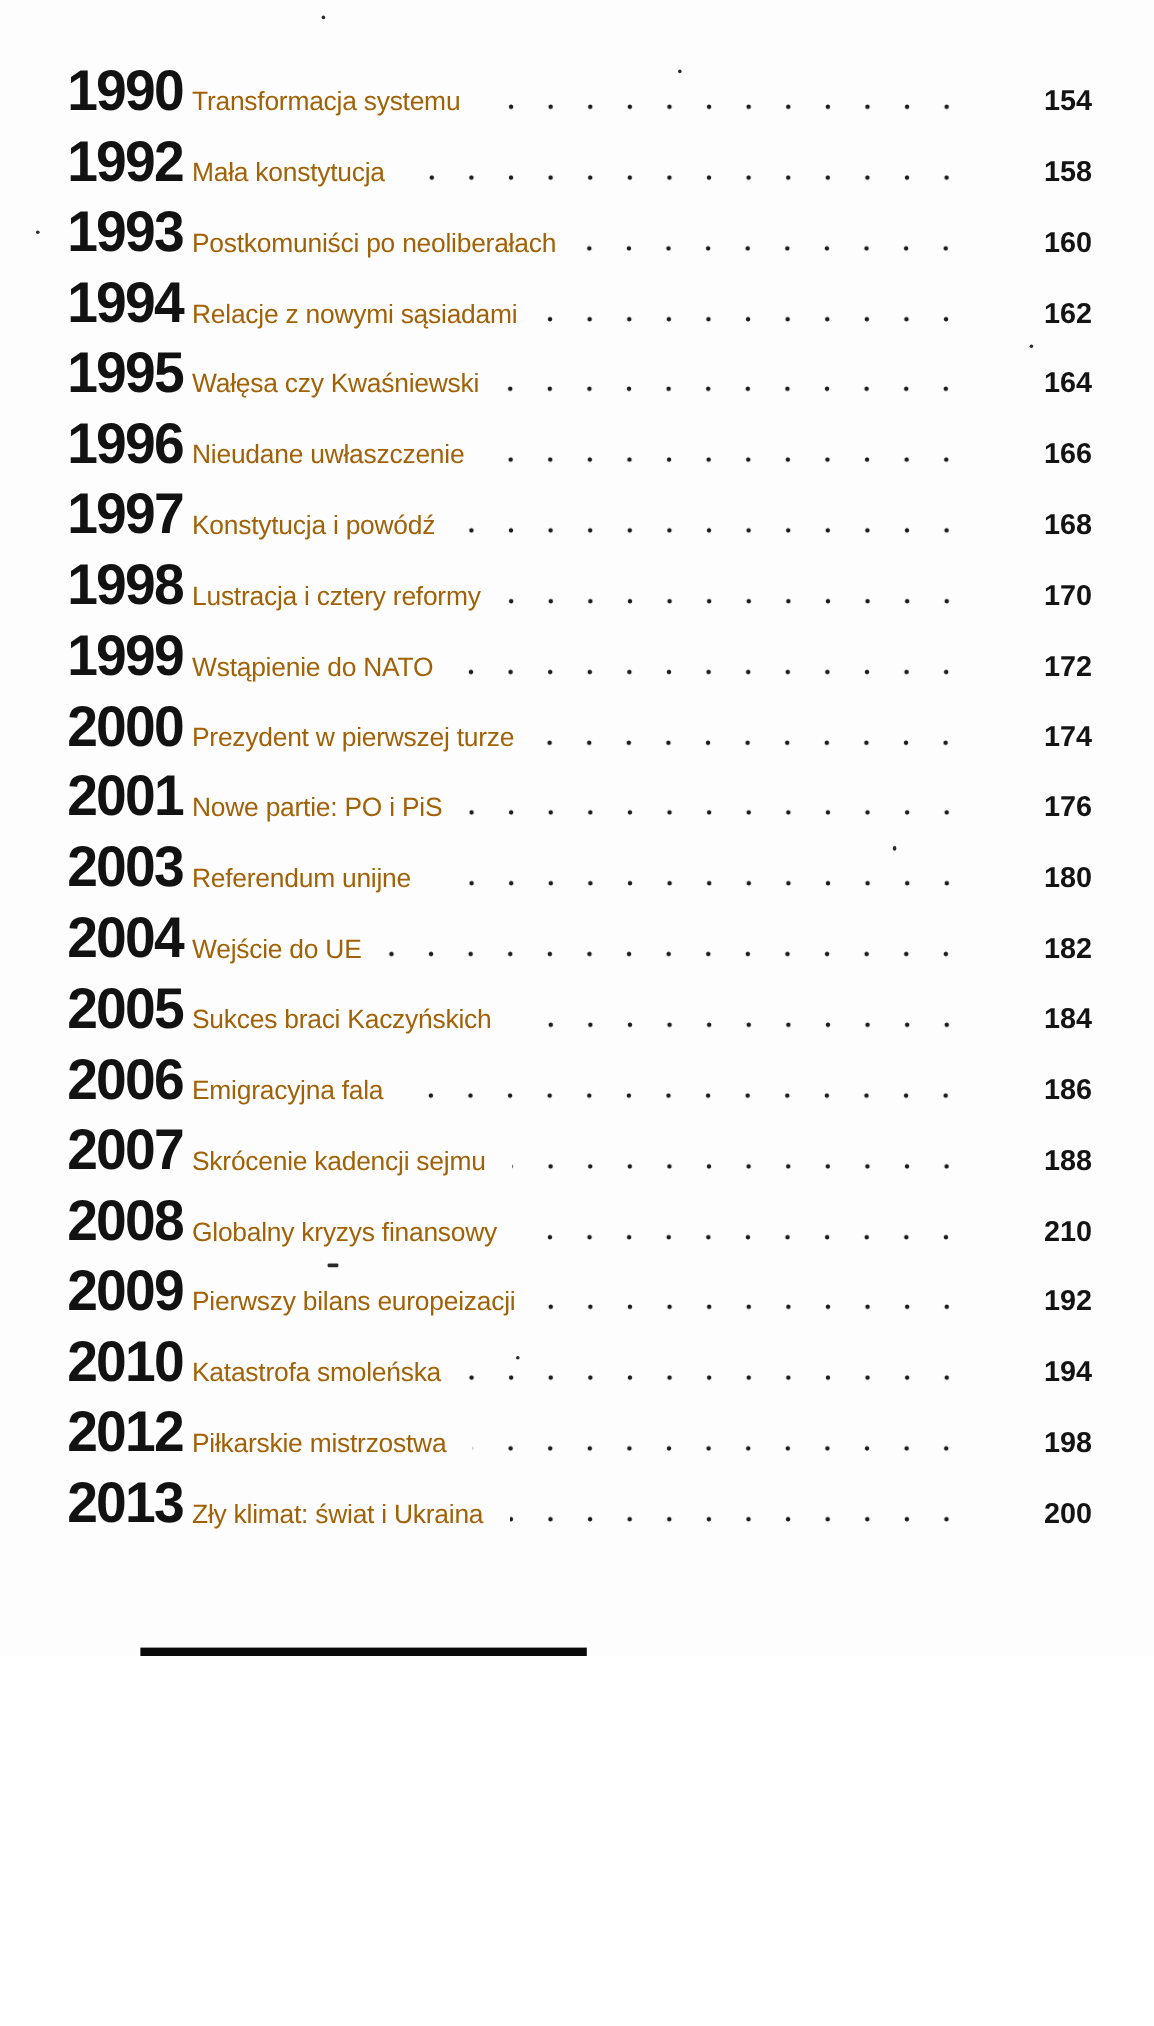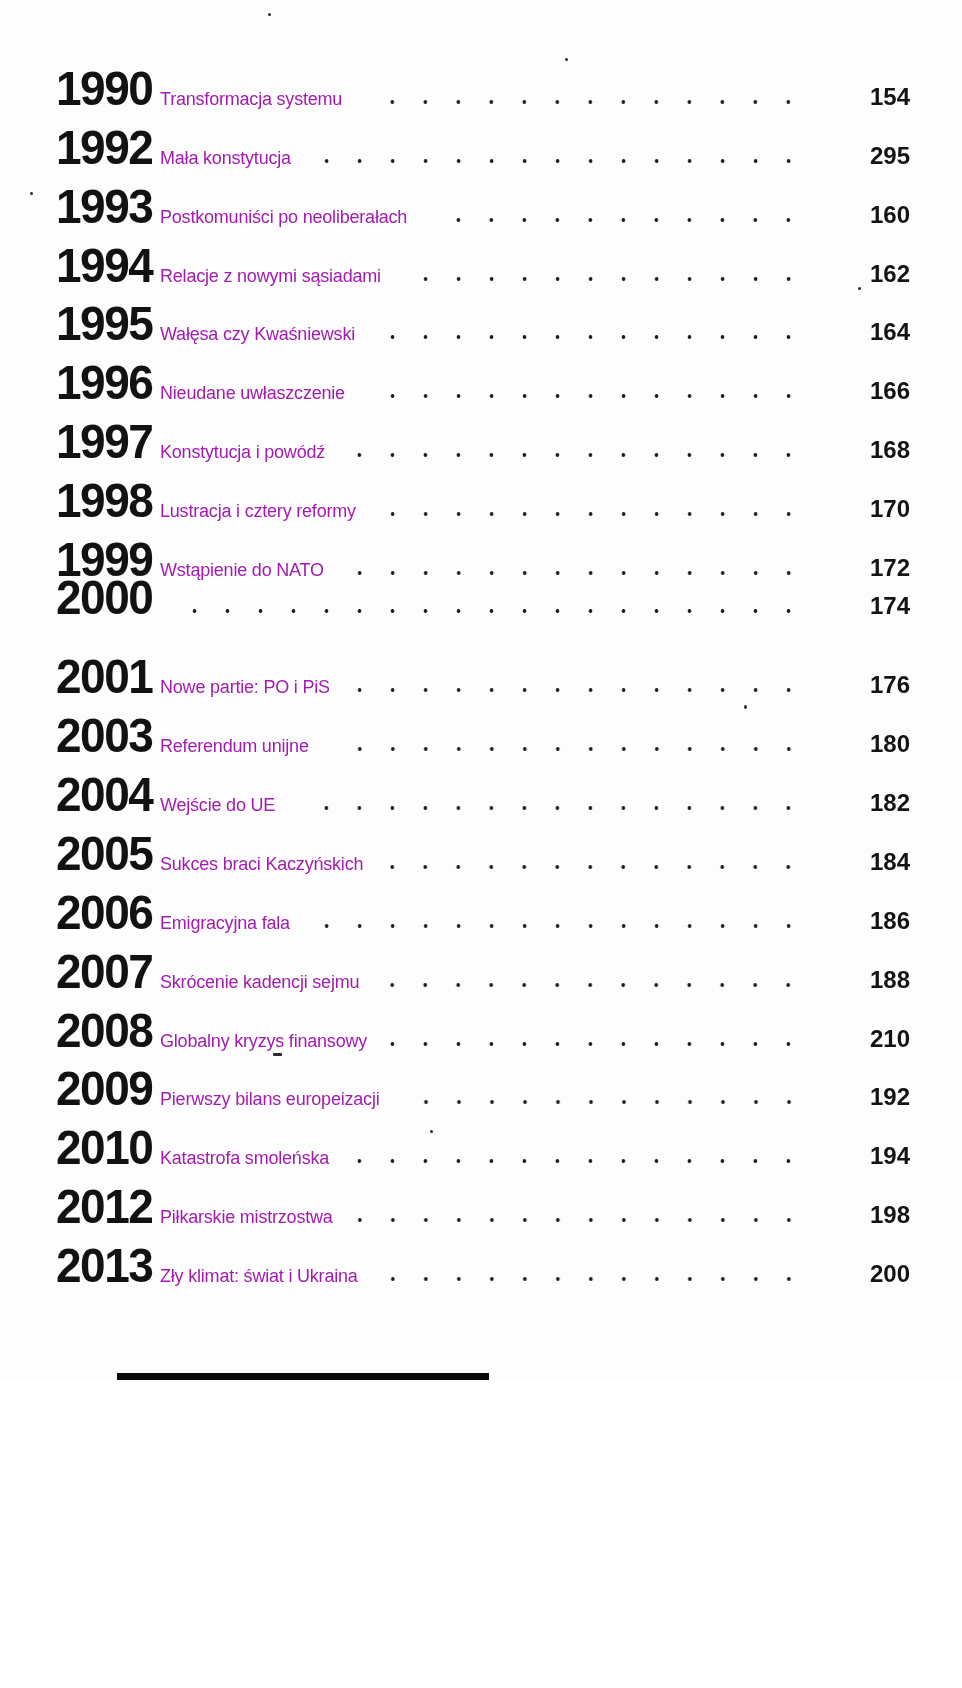--- a/index.html
+++ b/index.html
@@ -7,21 +7,21 @@
     padding: 0;
     background: #ffffff;
   }
   .page {
     position: relative;
     width: 962px;
     height: 1380px;
     margin: 0 auto;
     background: #fdfdfd;
     box-sizing: border-box;
-    padding: 41px 52px 0 56px;
+    padding: 24px 52px 0 56px;
     overflow: hidden;
     font-family: "Liberation Sans", sans-serif;
     color: #161616;
   }
   .toc-list {
     display: block;
   }
   .row {
     display: flex;
     align-items: baseline;
@@ -31,24 +31,24 @@
   .year {
     flex: 0 0 104px;
     font-size: 46px;
     font-weight: 600;
     letter-spacing: -1.5px;
     color: #121212;
     transform: scaleY(1.04);
     transform-origin: left bottom;
   }
   .title {
-    font-size: 18px;
+    font-size: 22px;
     font-weight: 400;
     letter-spacing: -0.2px;
-    color: #a21caf;
+    color: #a16207;
     margin-top: 48px;
   }
   
   .leader {
     flex: 1 1 auto;
     height: 6px;
     margin: 0 10px 0 22px;
     align-self: baseline;
     background-image: radial-gradient(circle, #1b1b1b 1.5px, rgba(0,0,0,0) 2.2px);
     background-size: 33px 6px;
@@ -88,21 +88,21 @@
     <span class="title">Transformacja systemu</span>
     <span class="leader"></span>
     <span class="pagenum">154</span>
   </div>
 
 
   <div class="row">
     <span class="year">1992</span>
     <span class="title">Mała konstytucja</span>
     <span class="leader"></span>
-    <span class="pagenum">295</span>
+    <span class="pagenum">158</span>
   </div>
 
   <div class="row">
     <span class="year">1993</span>
     <span class="title">Postkomuniści po neoliberałach</span>
     <span class="leader"></span>
     <span class="pagenum">160</span>
   </div>
 
   <div class="row">
@@ -142,20 +142,21 @@
 
   <div class="row">
     <span class="year">1999</span>
     <span class="title">Wstąpienie do NATO</span>
     <span class="leader"></span>
     <span class="pagenum">172</span>
   </div>
 
   <div class="row">
     <span class="year">2000</span>
+    <span class="title">Prezydent w pierwszej turze</span>
     <span class="leader"></span>
     <span class="pagenum">174</span>
   </div>
 
   <div class="row">
     <span class="year">2001</span>
     <span class="title">Nowe partie: PO i PiS</span>
     <span class="leader"></span>
     <span class="pagenum">176</span>
   </div>

